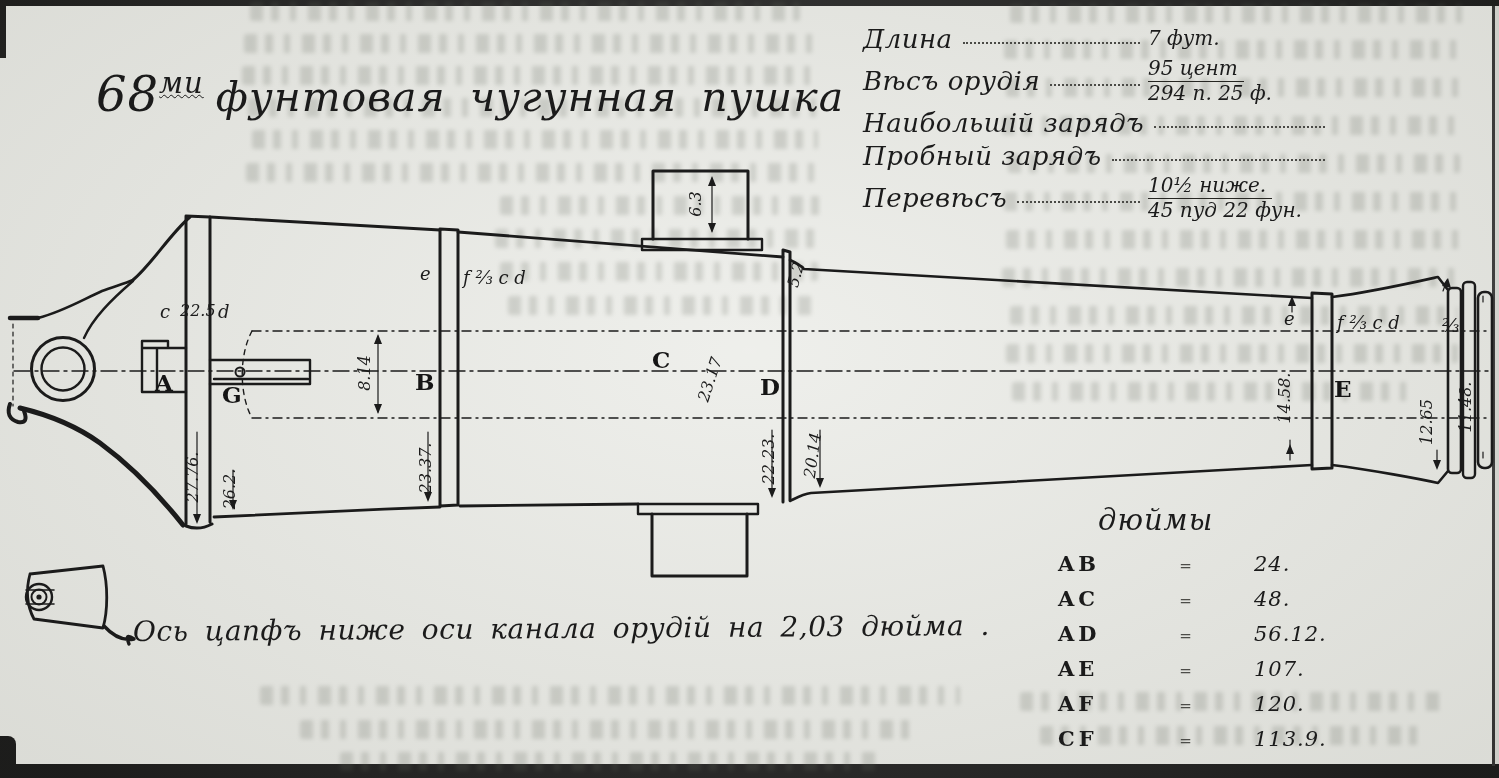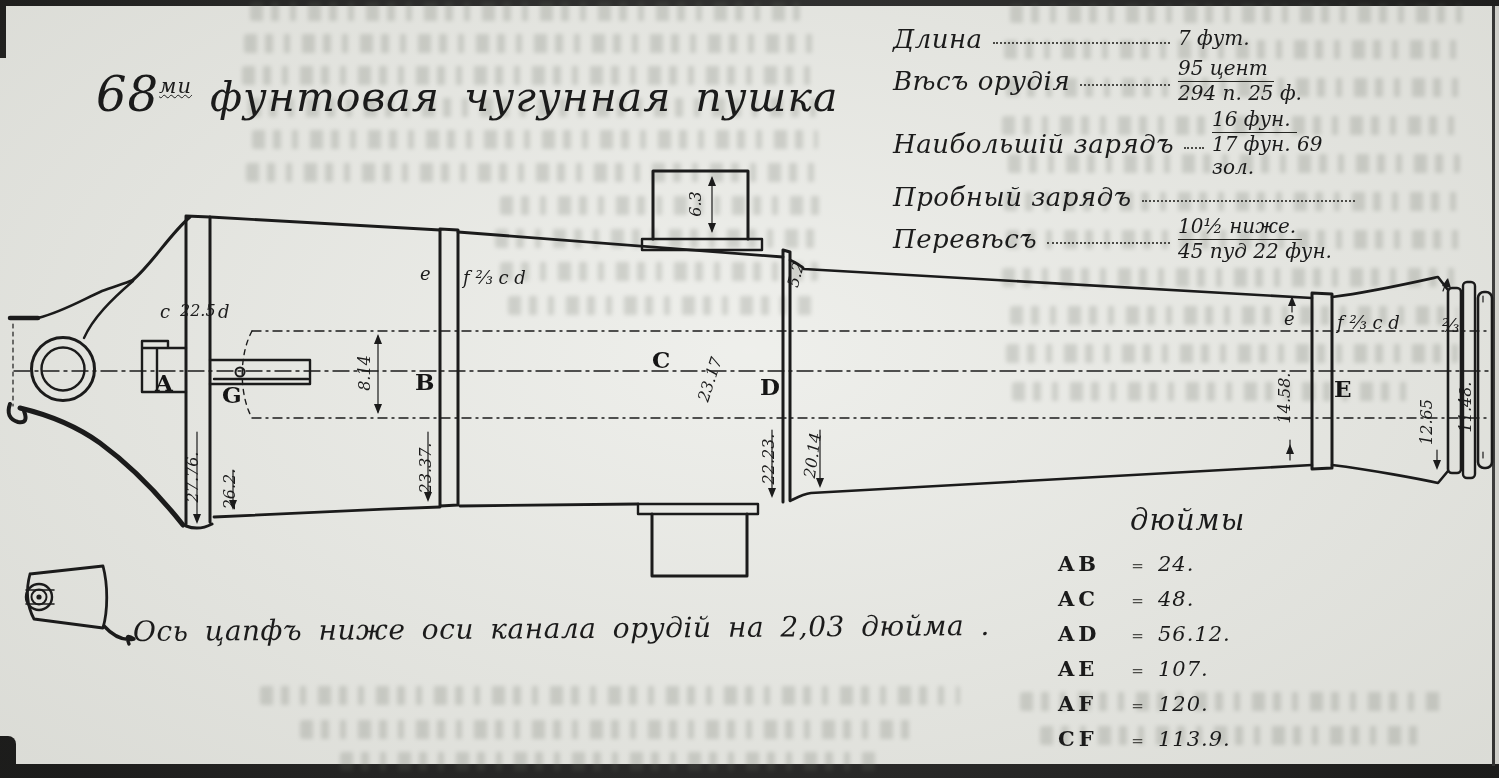--- a/index.html
+++ b/index.html
@@ -10,36 +10,36 @@
         background:radial-gradient(ellipse at 50% 45%, rgba(255,255,255,.25), rgba(120,120,110,.12) 95%);}
   
   .edge{position:absolute;background:#101010;}
   
   .bleed{position:absolute;height:19px;opacity:.20;filter:blur(2.2px);border-radius:3px;
          background:repeating-linear-gradient(90deg,#5f6459 0 13px,transparent 13px 21px,#5f6459 21px 29px,transparent 29px 40px,#5f6459 40px 46px,transparent 46px 58px);}
   
   .hand{font-style:italic;white-space:nowrap;}
   .title{position:absolute;left:72px;top:66px;font-size:41px;letter-spacing:1px;word-spacing:10px;}
   .title .num{font-size:48px;font-style:italic;margin-left:24px;}
-  .title .sup{font-size:21px;vertical-align:18px;text-decoration:underline wavy 1px;margin-right:18px;}
-  
-  .specs{position:absolute;left:893px;top:24px;width:470px;}
+  .title .sup{font-size:29px;vertical-align:18px;text-decoration:underline wavy 1px;margin-right:12px;}
+  
+  .specs{position:absolute;left:863px;top:24px;width:470px;}
   .spec-row{display:flex;align-items:center;margin-bottom:3px;}
   .spec-label{font-size:26px;font-style:italic;white-space:nowrap;letter-spacing:.5px;}
   .spec-leader{flex:1;border-bottom:2px dotted #4a4a46;margin:0 8px 4px 10px;min-width:20px;height:12px;}
   .spec-val{width:185px;font-size:20px;font-style:italic;line-height:1.15;}
   .spec-val .vtop{display:inline-block;border-bottom:1.6px solid #26262
 2;padding:0 6px 1px 0;}
   .spec-val .vtop{display:inline-block;border-bottom:1.6px solid #262622;padding:0 6px 1px 0;}
   .spec-val.single .vtop{border-bottom:none;}
   .spec-val .vbot{display:block;}
   
   .inches{position:absolute;left:1058px;top:503px;width:300px;}
-  .inches-header{font-size:29px;font-style:italic;margin-left:72px;margin-bottom:14px;letter-spacing:1px;}
-  .in-row{display:flex;align-items:baseline;margin-bottom:10px;}
+  .inches-header{font-size:29px;font-style:italic;margin-left:40px;margin-bottom:14px;letter-spacing:1px;}
+  .in-row{display:flex;align-items:baseline;margin-bottom:10px;gap:48px;}
   .in-key{width:58px;font-weight:bold;font-size:21px;letter-spacing:4px;}
   .in-sep{width:42px;color:#4c4c48;font-size:15px;letter-spacing:-1px;text-align:center;}
   .in-val{font-size:21px;font-style:italic;letter-spacing:1px;}
   .caption{position:absolute;left:133px;top:612px;font-size:28px;letter-spacing:.5px;word-spacing:7px;transform:rotate(-.4deg);}
   svg text{user-select:none;}
   .dim{font:italic 16px "DejaVu Serif",serif;fill:#1b1b1b;}
   .sml{font:italic 18px "DejaVu Serif",serif;fill:#1b1b1b;}
   .ltr{font:bold 23px "DejaVu Serif",serif;fill:#151515;}
   .layer-bleed{position:absolute;inset:0;z-index:1;}
   .layer-svg{position:absolute;inset:0;z-index:2;}
@@ -208,21 +208,20 @@
         <span class="spec-val single"><span class="vtop">7 фут.</span></span>
       </div>
       <div class="spec-row">
         <span class="spec-label">Вѣсъ орудія</span>
         <span class="spec-leader"></span>
         <span class="spec-val"><span class="vtop">95 цент</span><span class="vbot">294 п. 25 ф.</span></span>
       </div>
       <div class="spec-row">
         <span class="spec-label">Наибольшій зарядъ</span>
         <span class="spec-leader"></span>
-        <span class="spec-val"><span class="vtop">16 фун.</span><span class="vbot">17 фун. 69 зол.</span></span>
       </div>
       <div class="spec-row">
         <span class="spec-label">Пробный зарядъ</span>
         <span class="spec-leader"></span>
       </div>
       <div class="spec-row">
         <span class="spec-label">Перевѣсъ</span>
         <span class="spec-leader"></span>
         <span class="spec-val"><span class="vtop">10½ ниже.</span><span class="vbot">45 пуд 22 фун.</span></span>
       </div>

